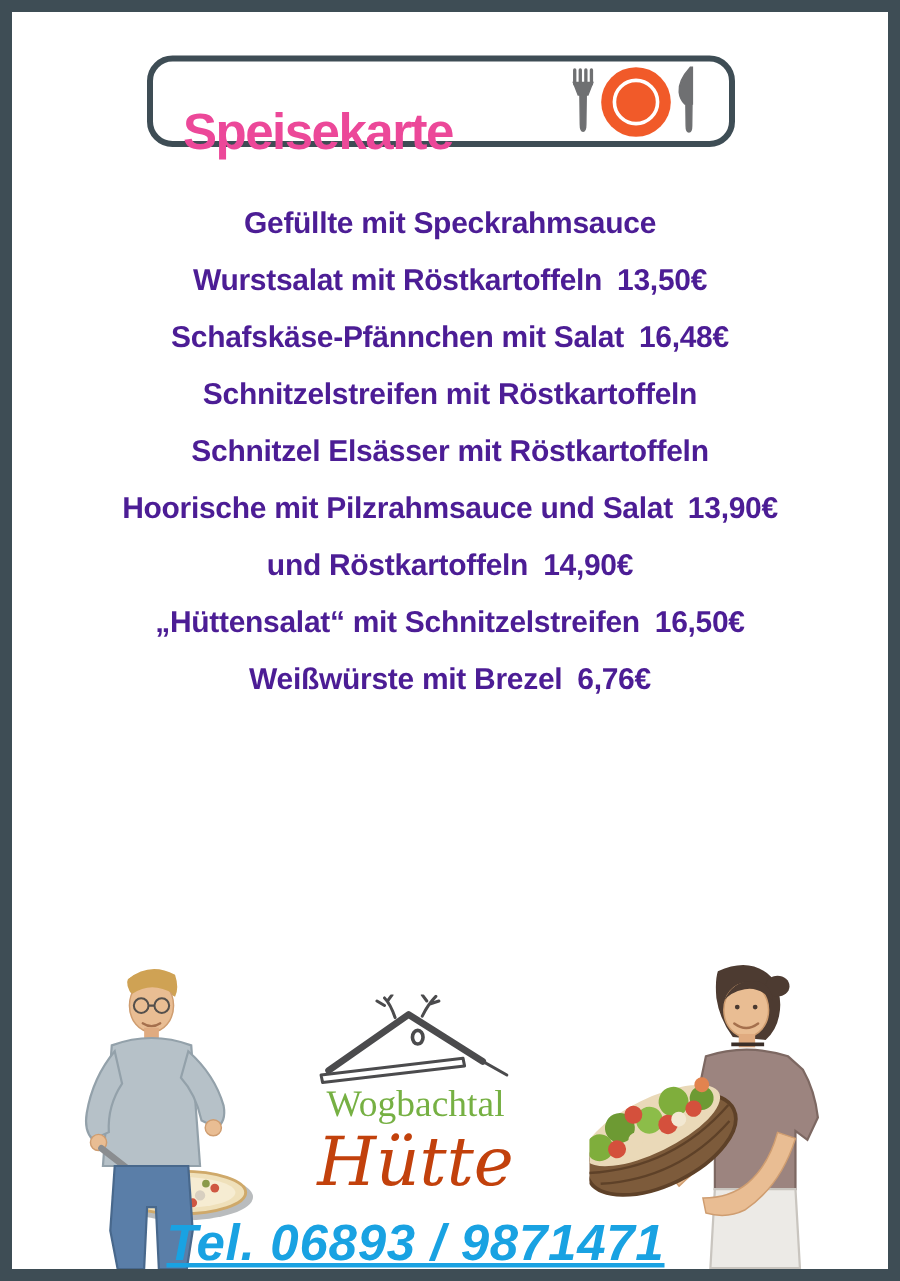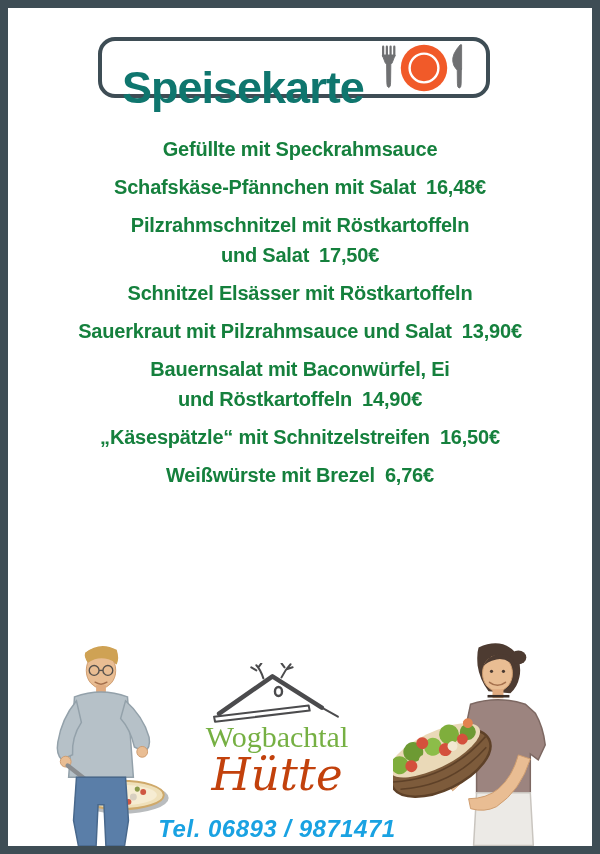--- a/index.html
+++ b/index.html
@@ -22,23 +22,23 @@
     width: 392px; height: 61px;
     border: 4px solid #3e4d55;
     border-radius: 17px;
     background: #ffffff;
     display: flex;
     align-items: center;
     justify-content: space-between;
     padding: 0 14px 0 20px;
   }
   .header-title {
-    font-size: 45px;
+    font-size: 34px;
     font-weight: bold;
-    color: #0f766e;
+    color: #ec4899;
     letter-spacing: -1px;
     line-height: 1;
     padding-bottom: 4px;
     margin-top: 44px;
   }
   .header-icon { width: 96px; height: 52px; flex: 0 0 auto; }
 
   
   .menu {
     position: absolute;
@@ -46,21 +46,21 @@
     width: 584px;
     display: flex;
     flex-direction: column;
     align-items: center;
     gap: 8px;
   }
   .menu-item {
     text-align: center;
     font-size: 20px;
     font-weight: bold;
-    color: #15803d;
+    color: #4c1d95;
     letter-spacing: -0.2px;
     line-height: 30px;
   }
   .menu-line { display: block; white-space: nowrap; }
   .price { margin-left: 0.5em; }
 
   
   .chef-illustration {
     position: absolute;
     left: 19px; top: 632px;
@@ -75,46 +75,47 @@
     position: absolute;
     left: 199px; top: 655px;
     width: 146px; height: 63px;
   }
   .brand-top {
     position: absolute;
     left: 144px; top: 715px;
     width: 250px;
     text-align: center;
     font-family: "Liberation Serif", serif;
-    font-size: 30px;
+    font-size: 25px;
     line-height: 27px;
     color: #76b043;
   }
   .brand-main {
     position: absolute;
     left: 144px; top: 742px;
     width: 250px;
     text-align: center;
     font-family: "DejaVu Serif", serif;
     font-style: italic;
     font-size: 45px;
     line-height: 50px;
     color: #c2410c;
   }
   .phone {
     position: absolute;
     left: 54px; top: 805px;
     width: 430px;
     text-align: center;
-    font-size: 24px;
+    font-size: 34px;
     font-weight: bold;
     font-style: italic;
     color: #19a2e2;
     letter-spacing: 0.5px;
     line-height: 32px;
+    text-decoration: underline;
   }
 </style>
 </head>
 <body>
 
 <div class="page">
 
   <div class="header-box">
     <span class="header-title">Speisekarte</span>
     <svg class="header-icon" viewBox="0 0 100 56">
@@ -135,38 +136,39 @@
         <path d="M85.8,29 L90.2,29 L90,45 Q90,49.5 88,49.5 Q86,49.5 86,45 Z" stroke-width="1"></path>
       </g>
     </svg>
   </div>
 
   <div class="menu">
       <div class="menu-item">
         <div class="menu-line"><span>Gefüllte mit Speckrahmsauce</span></div>
       </div>
       <div class="menu-item">
+        <div class="menu-line"><span>Wurstsalat mit Röstkartoffeln</span><span class="price">13,50€</span></div>
+      </div>
+      <div class="menu-item">
         <div class="menu-line"><span>Schafskäse-Pfännchen mit Salat</span><span class="price">16,48€</span></div>
       </div>
       <div class="menu-item">
-        <div class="menu-line"><span>Pilzrahmschnitzel mit Röstkartoffeln</span></div>
-        <div class="menu-line"><span>und Salat</span><span class="price">17,50€</span></div>
+        <div class="menu-line"><span>Schnitzelstreifen mit Röstkartoffeln</span></div>
       </div>
       <div class="menu-item">
         <div class="menu-line"><span>Schnitzel Elsässer mit Röstkartoffeln</span></div>
       </div>
       <div class="menu-item">
-        <div class="menu-line"><span>Sauerkraut mit Pilzrahmsauce und Salat</span><span class="price">13,90€</span></div>
-      </div>
-      <div class="menu-item">
-        <div class="menu-line"><span>Bauernsalat mit Baconwürfel, Ei</span></div>
+        <div class="menu-line"><span>Hoorische mit Pilzrahmsauce und Salat</span><span class="price">13,90€</span></div>
+      </div>
+      <div class="menu-item">
         <div class="menu-line"><span>und Röstkartoffeln</span><span class="price">14,90€</span></div>
       </div>
       <div class="menu-item">
-        <div class="menu-line"><span>„Käsespätzle“ mit Schnitzelstreifen</span><span class="price">16,50€</span></div>
+        <div class="menu-line"><span>„Hüttensalat“ mit Schnitzelstreifen</span><span class="price">16,50€</span></div>
       </div>
       <div class="menu-item">
         <div class="menu-line"><span>Weißwürste mit Brezel</span><span class="price">6,76€</span></div>
       </div>
     </div>
 
   <svg class="chef-illustration" viewBox="0 0 150 210">
 
     <path d="M59,13 Q74,1 91,10 Q94,19 91,25 Q75,15 62,24 Q57,17 59,13 Z" fill="#cfa254"></path>
 

